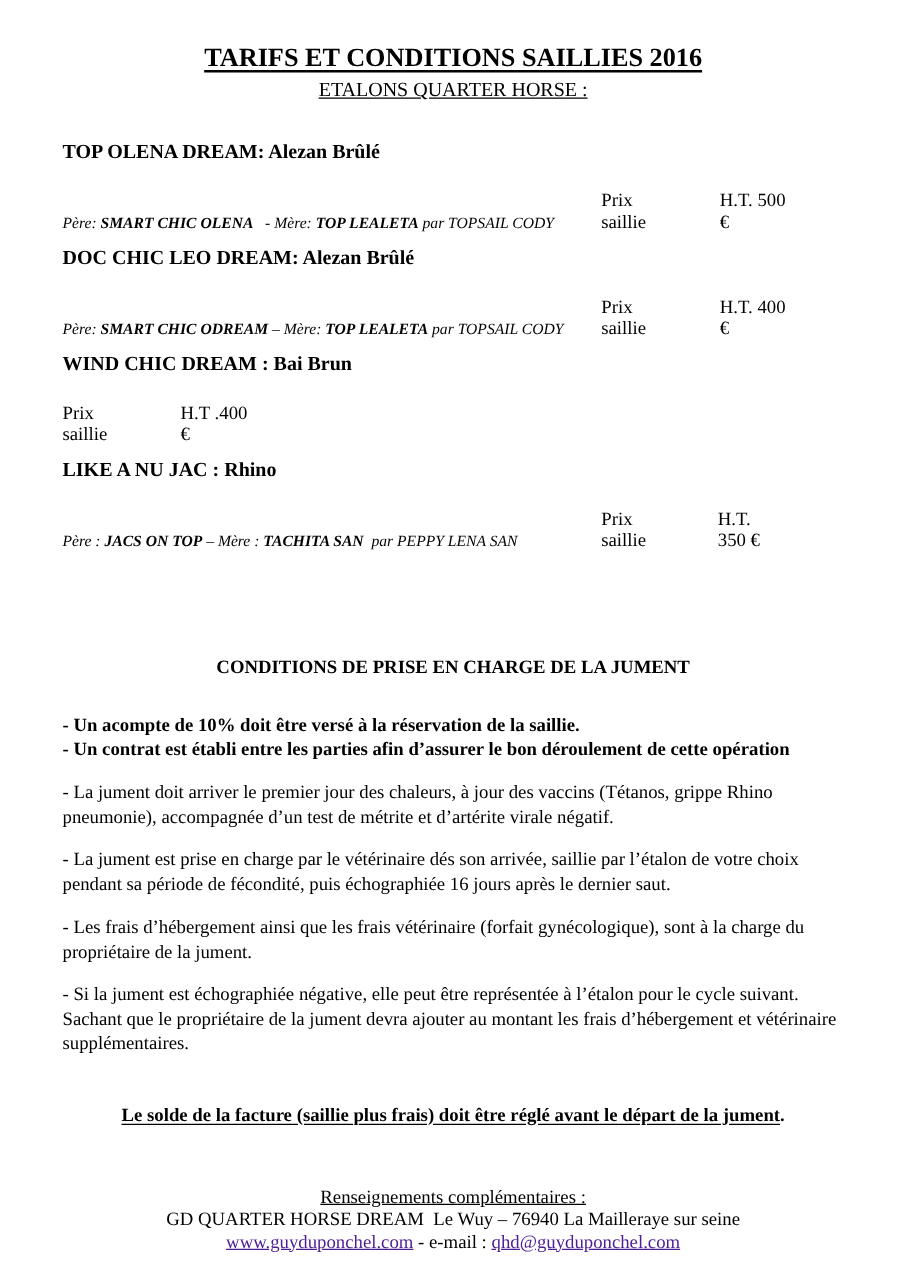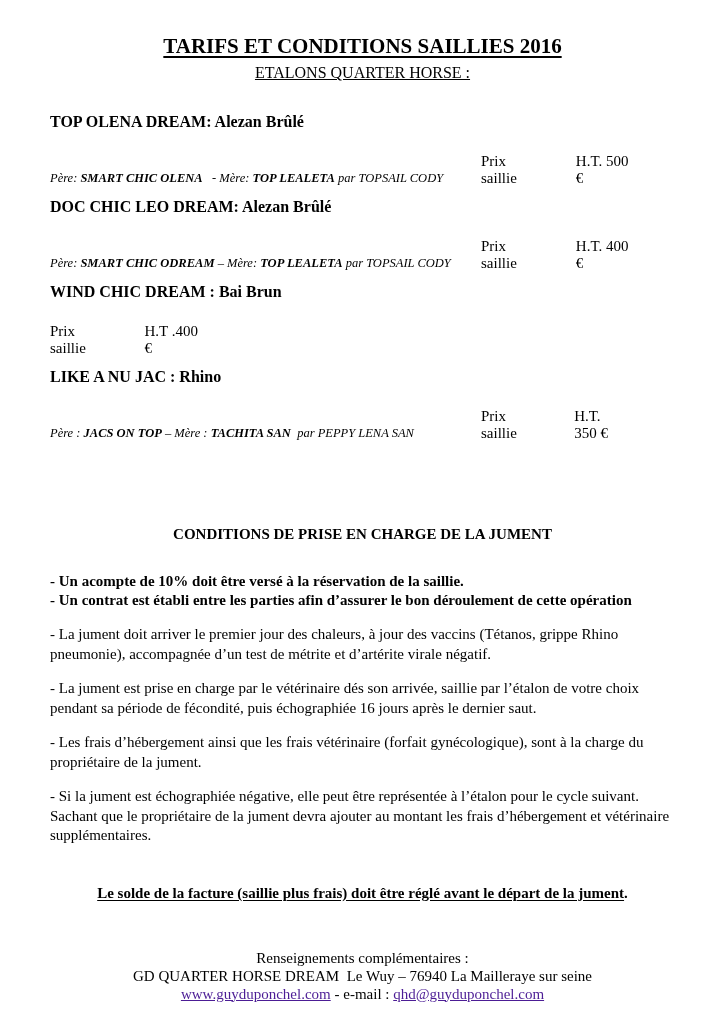--- a/index.html
+++ b/index.html
@@ -98,21 +98,21 @@
     text-decoration: underline;
     text-underline-offset: 2px;
   }
   .footer {
     text-align: center;
     font-size: 15px;
     line-height: 18px;
     margin-top: 46px;
   }
   .footer div { white-space: pre-wrap; }
-  .footer-heading { }
+  .footer-heading { text-decoration: underline; }
   a.doc-link {
     color: #4c1d95;
     text-decoration: underline;
     cursor: pointer;
   }
 </style>
 </head>
 <body>
 
 <div class="page">

